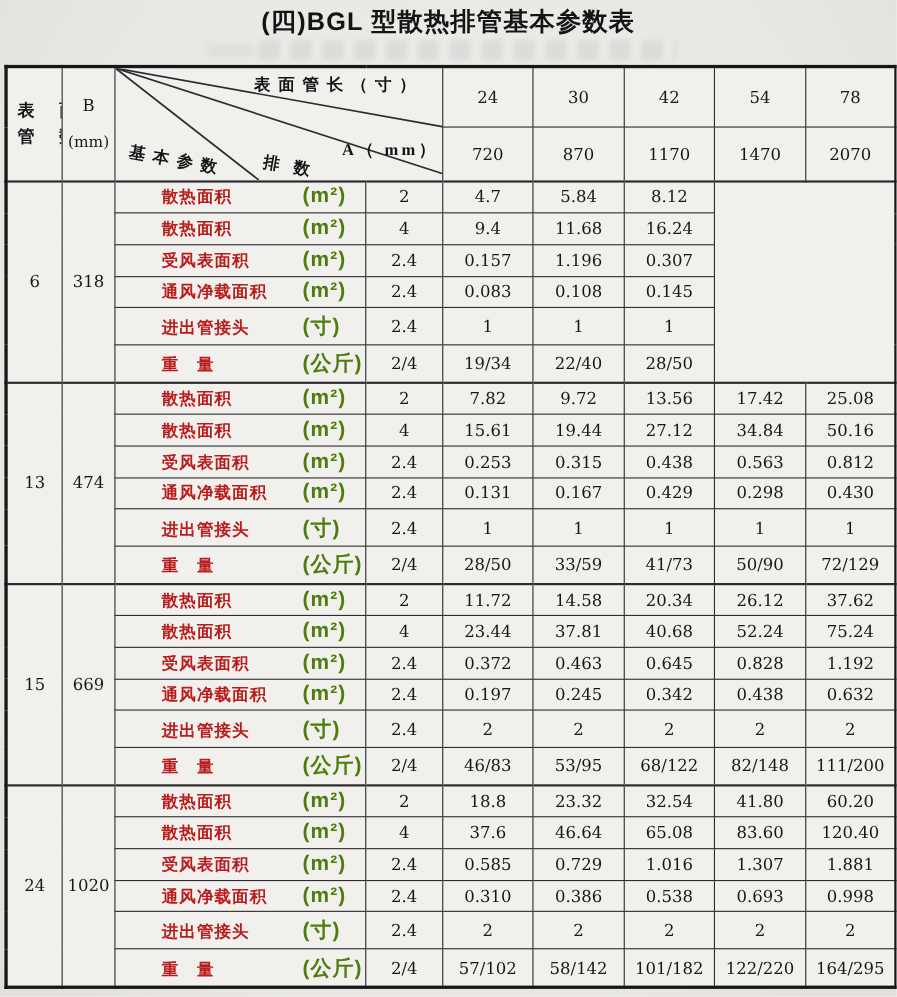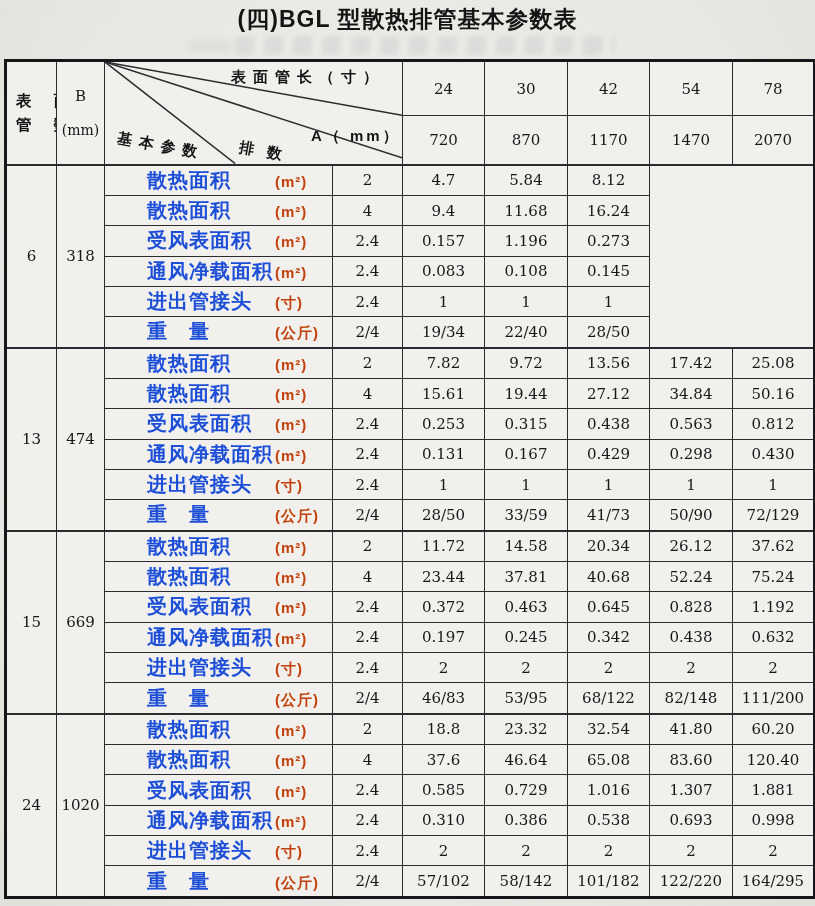--- a/index.html
+++ b/index.html
@@ -48,33 +48,33 @@
 
   .num{font-family:"DejaVu Serif",serif;font-size:15px;color:#17171a;}
   .cjk{font-weight:700;font-size:15.5px;color:#141416;}
 
   
   .tube-lines div{letter-spacing:9px;text-indent:9px;line-height:24px;}
   .bcell-inner{display:flex;flex-direction:column;align-items:center;gap:17px;}
   .bcell-inner .bu{font-size:14px;}
 
   
-  td.diag{position:relative;padding:0;}
+  td.diag{position:relative;padding:0;font-family:Liberation Serif, serif;}
   .diag-inner{position:absolute;inset:0;}
   .diag-inner svg{position:absolute;inset:0;width:100%;height:100%;}
   .dlab{position:absolute;font-weight:700;font-size:15px;color:#141416;}
   .dlab-top{left:126px;top:6px;letter-spacing:7px;}
   .dlab-a{left:206px;top:65px;font-weight:700;letter-spacing:3px;text-align:right;}
   .dlab-basic{left:14px;top:67px;letter-spacing:7px;transform:rotate(10deg);transform-origin:left top;}
   .dlab-rows{left:136px;top:76px;letter-spacing:13px;transform:rotate(10deg);transform-origin:left top;}
 
   
   td.pcell{text-align:left;}
-  .pname{display:inline-block;margin-left:42px;min-width:128px;font-weight:700;font-size:20px;letter-spacing:1px;color:#1d4ed8;}
-  .punit{display:inline-block;font-weight:700;font-size:15px;letter-spacing:1px;color:#c2410c;}
+  .pname{display:inline-block;margin-left:42px;min-width:128px;font-weight:700;font-size:15px;letter-spacing:1px;color:#b91c1c;}
+  .punit{display:inline-block;font-weight:700;font-size:19px;letter-spacing:1px;color:#4d7c0f;}
 </style>
 </head>
 <body>
 
 <div class="page">
 
   <div class="ghost ghost-strip"></div>
   <div class="ghost ghost-strip2"></div>
   <div class="ghost speck1"></div>
   <div class="ghost speck2"></div>
@@ -149,21 +149,21 @@
           <td class="num">4</td>
           <td class="num">9.4</td>
           <td class="num">11.68</td>
           <td class="num">16.24</td>
         </tr>
         <tr>
           <td class="pcell"><span class="pname">受风表面积</span><span class="punit">(m²)</span></td>
           <td class="num">2.4</td>
           <td class="num">0.157</td>
           <td class="num">1.196</td>
-          <td class="num">0.273</td>
+          <td class="num">0.307</td>
         </tr>
         <tr>
           <td class="pcell"><span class="pname">通风净载面积</span><span class="punit">(m²)</span></td>
           <td class="num">2.4</td>
           <td class="num">0.083</td>
           <td class="num">0.108</td>
           <td class="num">0.145</td>
         </tr>
         <tr>
           <td class="pcell"><span class="pname">进出管接头</span><span class="punit">(寸)</span></td>

